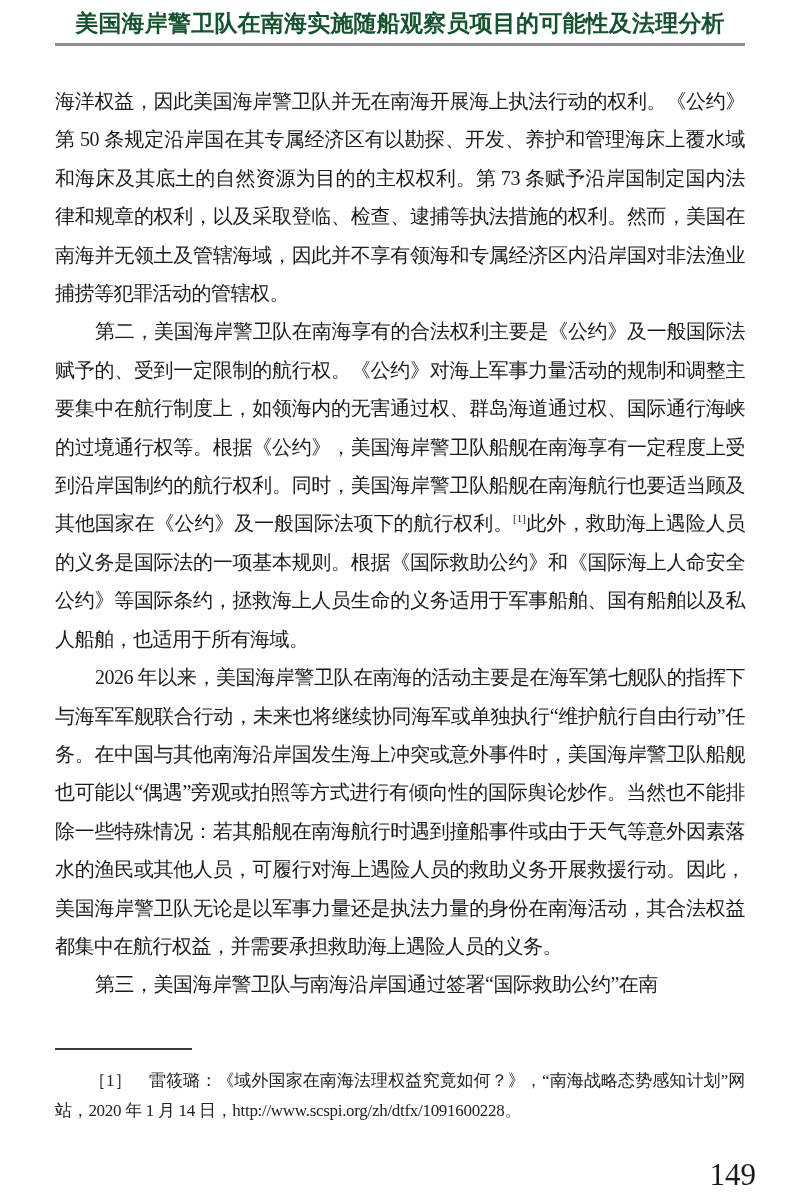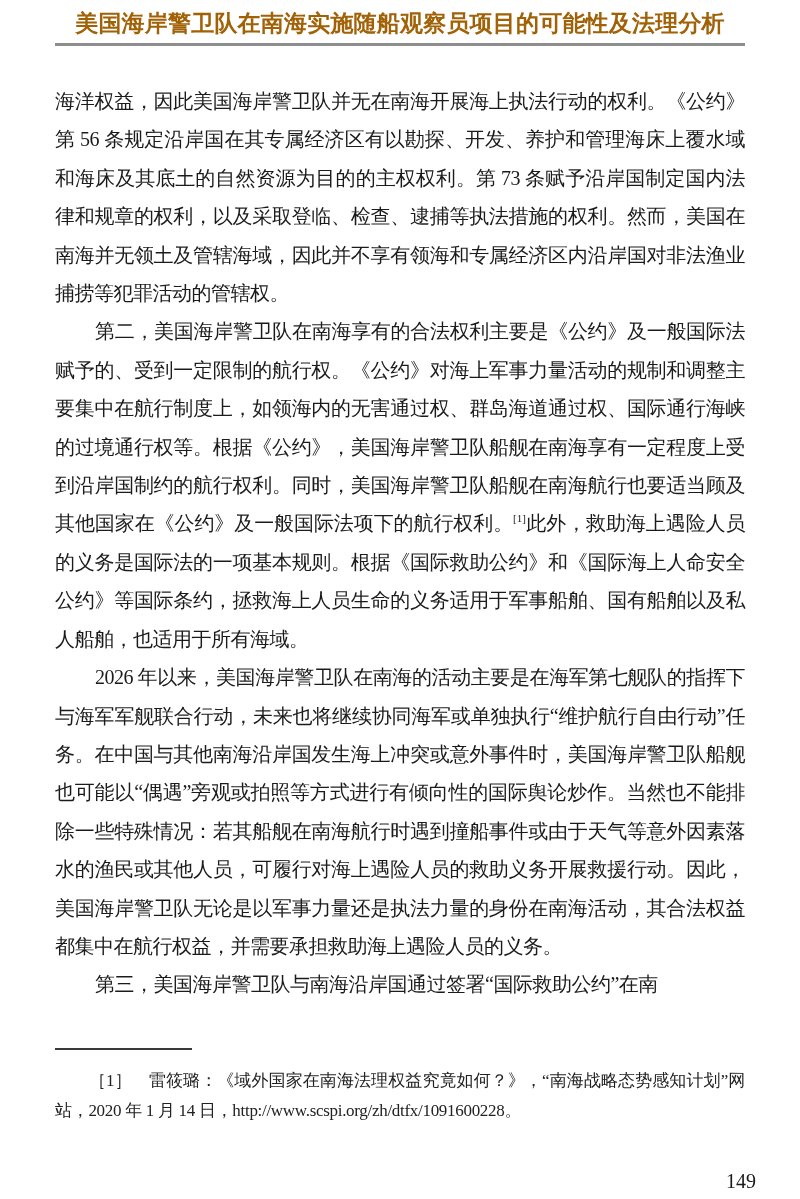--- a/index.html
+++ b/index.html
@@ -21,21 +21,21 @@
     padding: 0 55px;
     box-sizing: border-box;
   }
   .doc-title {
     margin: 0;
     padding-top: 8px;
     font-size: 23px;
     font-weight: bold;
     text-align: center;
     letter-spacing: 0.2px;
-    color: #a16207;
+    color: #14532d;
     white-space: nowrap;
   }
   .header-rule {
     border: none;
     border-top: 3px solid #8e8e8e;
     margin: 4px 0 0 0;
   }
   .body-text {
     margin-top: 36px;
     font-size: 20px;
@@ -70,35 +70,35 @@
     letter-spacing: -0.3px;
     line-height: 30px;
     text-align: justify;
     text-indent: 2em;
     color: #222222;
   }
   .page-number {
     position: absolute;
     right: 44px;
     bottom: 6px;
-    font-size: 20px;
+    font-size: 31px;
     color: #1b1b1b;
   }
 </style>
 </head>
 <body>
 
 <div class="page">
 
   <h1 class="doc-title">美国海岸警卫队在南海实施随船观察员项目的可能性及法理分析</h1>
 
   <hr class="header-rule">
 
   <div class="body-text">
-      <p class="para">海洋权益，因此美国海岸警卫队并无在南海开展海上执法行动的权利。《公约》第 56 条规定沿岸国在其专属经济区有以勘探、开发、养护和管理海床上覆水域和海床及其底土的自然资源为目的的主权权利。第 73 条赋予沿岸国制定国内法律和规章的权利，以及采取登临、检查、逮捕等执法措施的权利。然而，美国在南海并无领土及管辖海域，因此并不享有领海和专属经济区内沿岸国对非法渔业捕捞等犯罪活动的管辖权。</p>
+      <p class="para">海洋权益，因此美国海岸警卫队并无在南海开展海上执法行动的权利。《公约》第 50 条规定沿岸国在其专属经济区有以勘探、开发、养护和管理海床上覆水域和海床及其底土的自然资源为目的的主权权利。第 73 条赋予沿岸国制定国内法律和规章的权利，以及采取登临、检查、逮捕等执法措施的权利。然而，美国在南海并无领土及管辖海域，因此并不享有领海和专属经济区内沿岸国对非法渔业捕捞等犯罪活动的管辖权。</p>
       <p class="para indent">第二，美国海岸警卫队在南海享有的合法权利主要是《公约》及一般国际法赋予的、受到一定限制的航行权。《公约》对海上军事力量活动的规制和调整主要集中在航行制度上，如领海内的无害通过权、群岛海道通过权、国际通行海峡的过境通行权等。根据《公约》，美国海岸警卫队船舰在南海享有一定程度上受到沿岸国制约的航行权利。同时，美国海岸警卫队船舰在南海航行也要适当顾及其他国家在《公约》及一般国际法项下的航行权利。<sup>[1]</sup>此外，救助海上遇险人员的义务是国际法的一项基本规则。根据《国际救助公约》和《国际海上人命安全公约》等国际条约，拯救海上人员生命的义务适用于军事船舶、国有船舶以及私人船舶，也适用于所有海域。</p>
       <p class="para indent">2026 年以来，美国海岸警卫队在南海的活动主要是在海军第七舰队的指挥下与海军军舰联合行动，未来也将继续协同海军或单独执行“维护航行自由行动”任务。在中国与其他南海沿岸国发生海上冲突或意外事件时，美国海岸警卫队船舰也可能以“偶遇”旁观或拍照等方式进行有倾向性的国际舆论炒作。当然也不能排除一些特殊情况：若其船舰在南海航行时遇到撞船事件或由于天气等意外因素落水的渔民或其他人员，可履行对海上遇险人员的救助义务开展救援行动。因此，美国海岸警卫队无论是以军事力量还是执法力量的身份在南海活动，其合法权益都集中在航行权益，并需要承担救助海上遇险人员的义务。</p>
       <p class="para indent">第三，美国海岸警卫队与南海沿岸国通过签署“国际救助公约”在南</p>
     </div>
 
   <div class="footnote-block">
     <hr class="footnote-rule">
     <p class="footnote"><span>［1］</span> <span>雷筱璐：《域外国家在南海法理权益究竟如何？》，“南海战略态势感知计划”网站，2020 年 1 月 14 日，http://www.scspi.org/zh/dtfx/1091600228。</span></p>
   </div>
 

